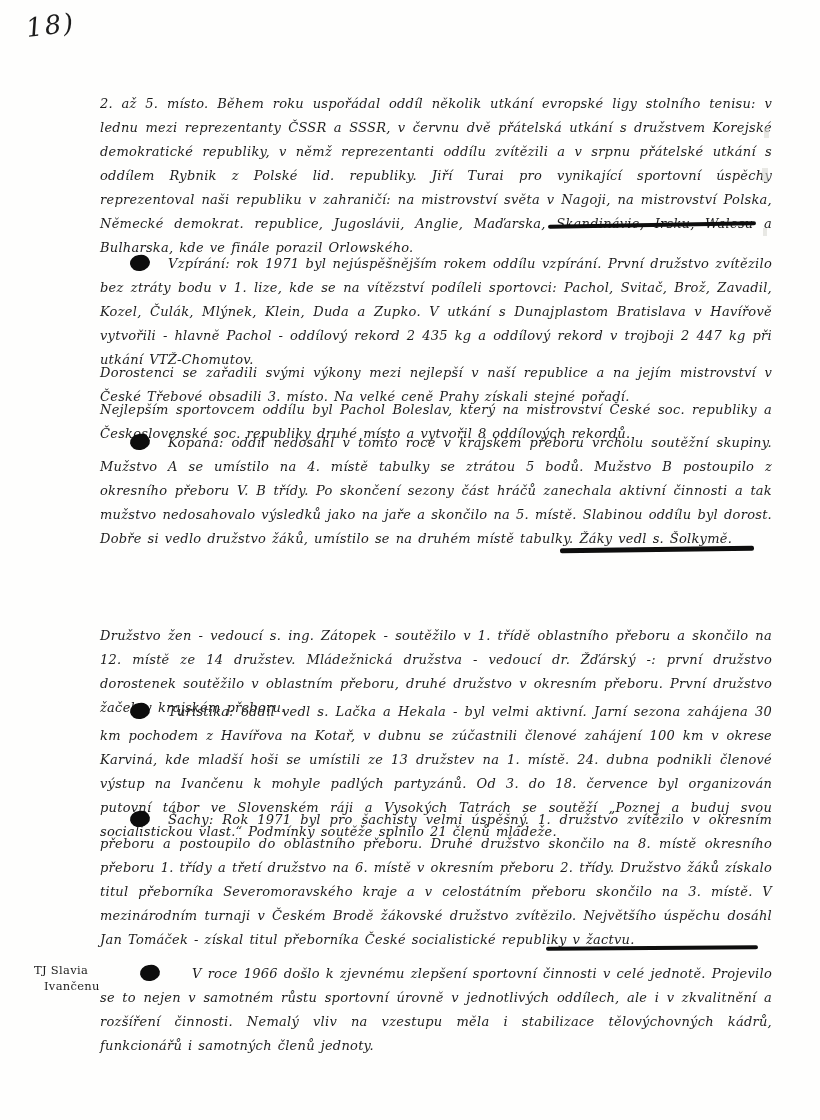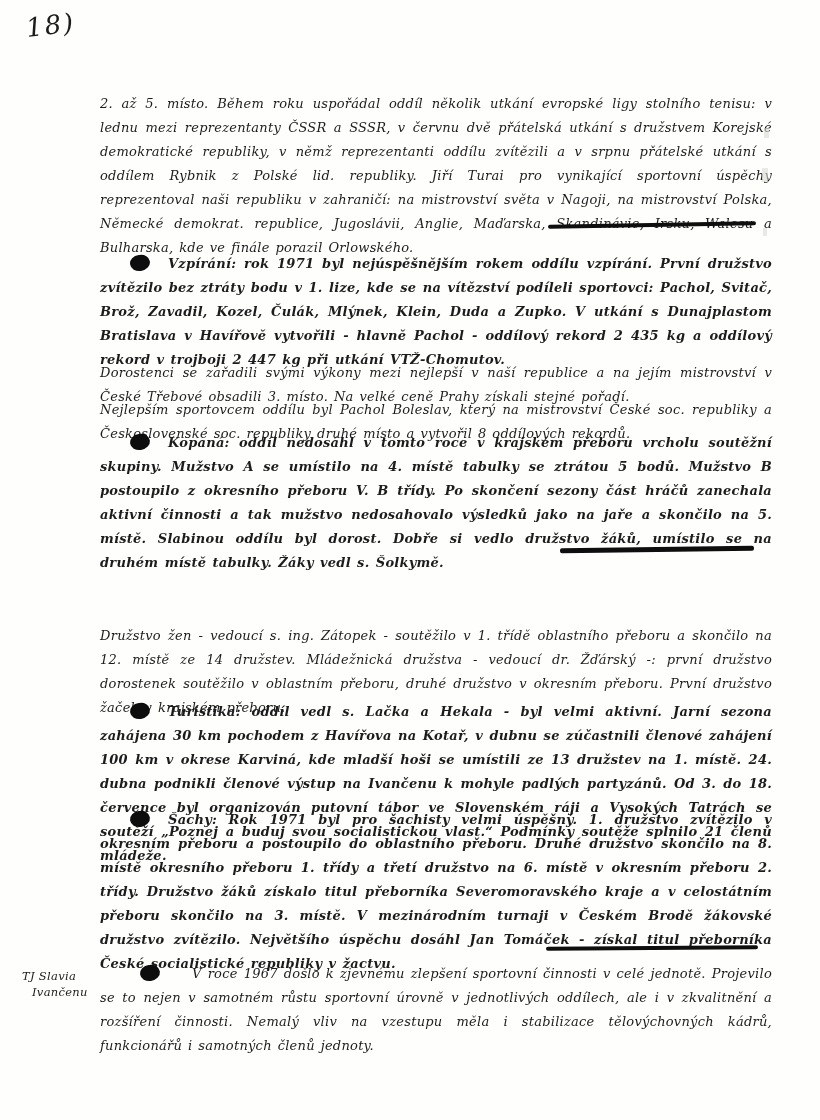--- a/index.html
+++ b/index.html
@@ -18,21 +18,21 @@
     line-height:24px;
     letter-spacing:0.25px;
     word-spacing:1.5px;
     text-align:justify;
   }
   .para {
     position:absolute;
     left:100px;
     width:672px;
   }
-  .para.bulleted .ptext { display:block; text-indent:68px;font-weight:bold; }
+  .para.bulleted .ptext { display:block; text-indent:68px; }
   .para.bulleted-wide .ptext { display:block; text-indent:92px; }
   .bullet {
     position:absolute;
     left:30px; top:3px;
     width:20px; height:16px;
     background:#0d0d0d;
     border-radius:50% 48% 52% 50%;
     transform:rotate(-8deg);
   }
   .para.bulleted-wide .bullet { left:40px; }
@@ -47,26 +47,24 @@
   .page-number {
     position:absolute;
     left:26px; top:10px;
     font-style:italic;
     font-size:26px;
     transform:rotate(-7deg);
     letter-spacing:2px;
   }
   .margin-note {
     position:absolute;
-    left:22px; top:962px;
-    font-style:italic;
+    left:34px; top:962px;
     font-size:11.5px;
     line-height:16px;
     letter-spacing:0.3px;
-    margin-top:6px;
   }
   .margin-note .l2 { padding-left:10px; }
   
   .smudge { position:absolute; background:#d9d9d4; opacity:.6; }
   .s1 { left:764px; top:128px; width:5px; height:10px; }
   .s2 { left:762px; top:168px; width:6px; height:14px; }
   .s3 { left:763px; top:228px; width:4px; height:8px; }
 </style>
 </head>
 <body>
@@ -115,20 +113,20 @@
   </div>
   <div class="underline u3"></div>
 
   <div class="margin-note">
     <div class="l1">TJ Slavia</div>
     <div class="l2">Ivančenu</div>
   </div>
 
   <div class="para handtext bulleted-wide" style="top:962px">
     <span class="bullet"></span>
-    <span class="ptext">V roce 1967 došlo k zjevnému zlepšení sportovní činnosti v celé jednotě. Projevilo se to nejen v samotném růstu sportovní úrovně v jednotlivých oddílech, ale i v zkvalitnění a rozšíření činnosti. Nemalý vliv na vzestupu měla i stabilizace tělovýchovných kádrů, funkcionářů i samotných členů jednoty.</span>
+    <span class="ptext">V roce 1966 došlo k zjevnému zlepšení sportovní činnosti v celé jednotě. Projevilo se to nejen v samotném růstu sportovní úrovně v jednotlivých oddílech, ale i v zkvalitnění a rozšíření činnosti. Nemalý vliv na vzestupu měla i stabilizace tělovýchovných kádrů, funkcionářů i samotných členů jednoty.</span>
   </div>
 
   <div class="smudge s1"></div>
   <div class="smudge s2"></div>
   <div class="smudge s3"></div>
 
 </div>
 
 </body></html>

